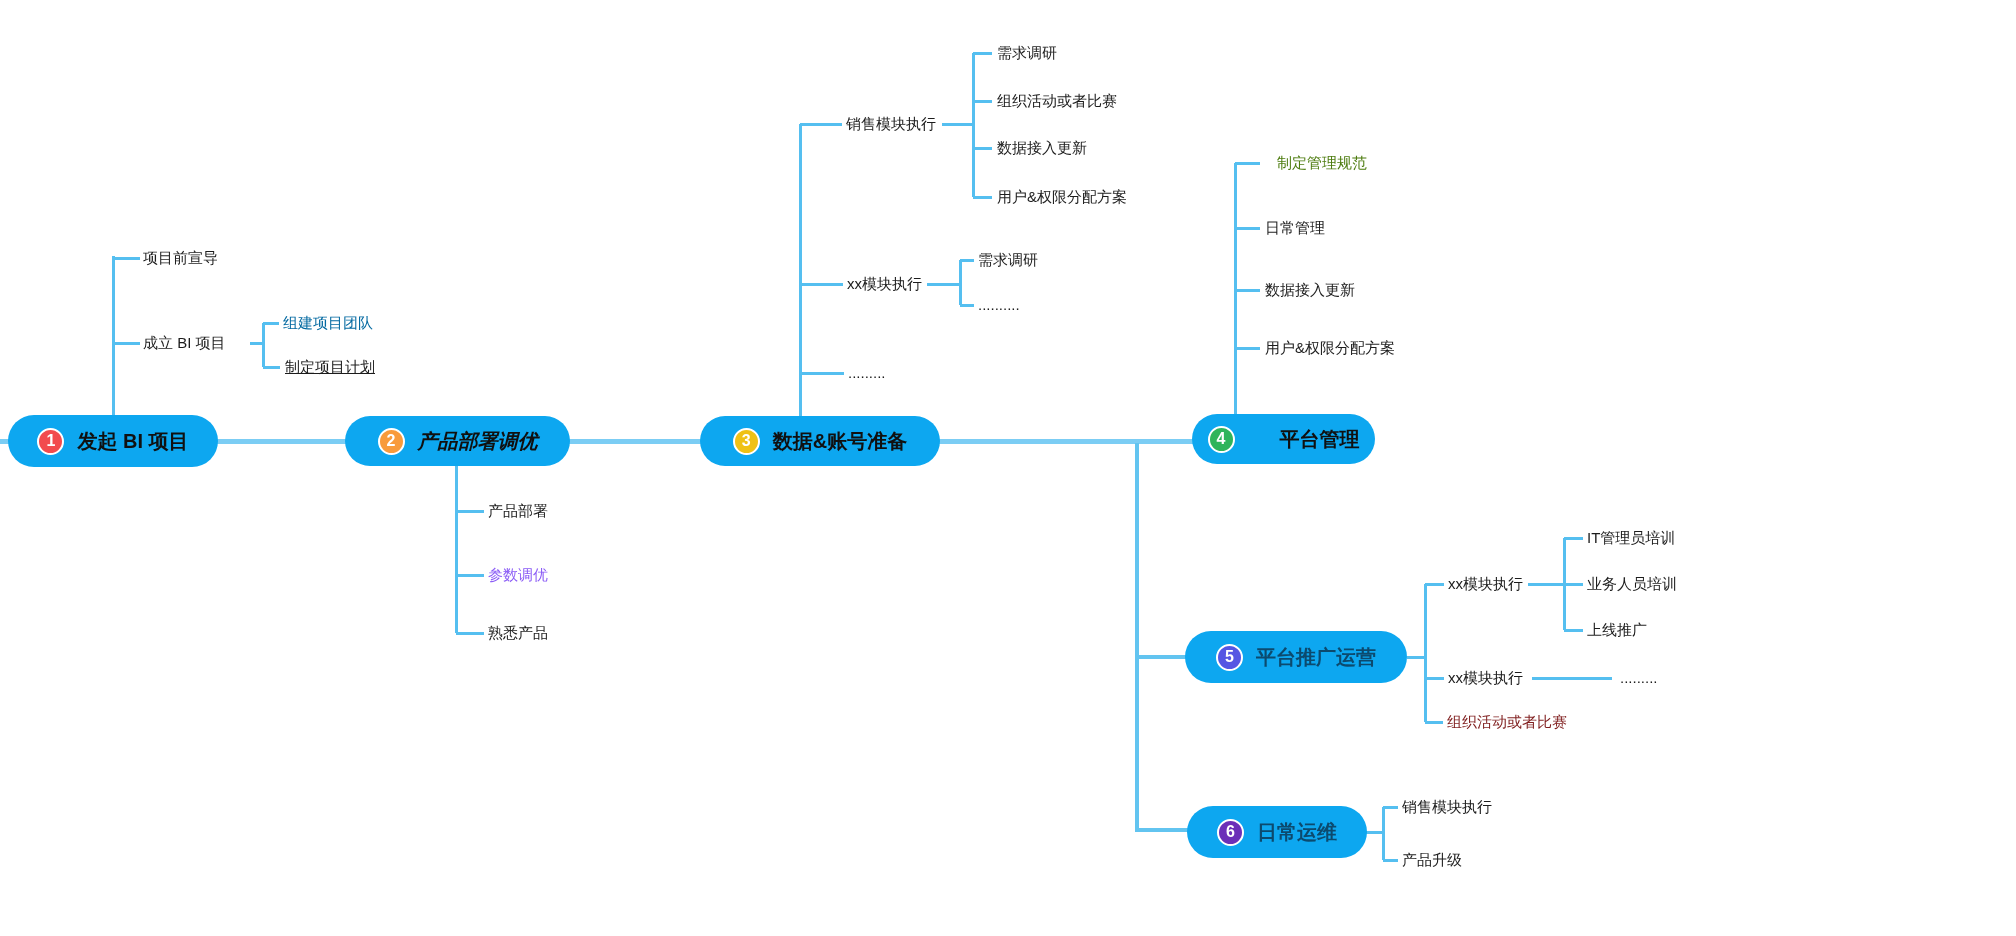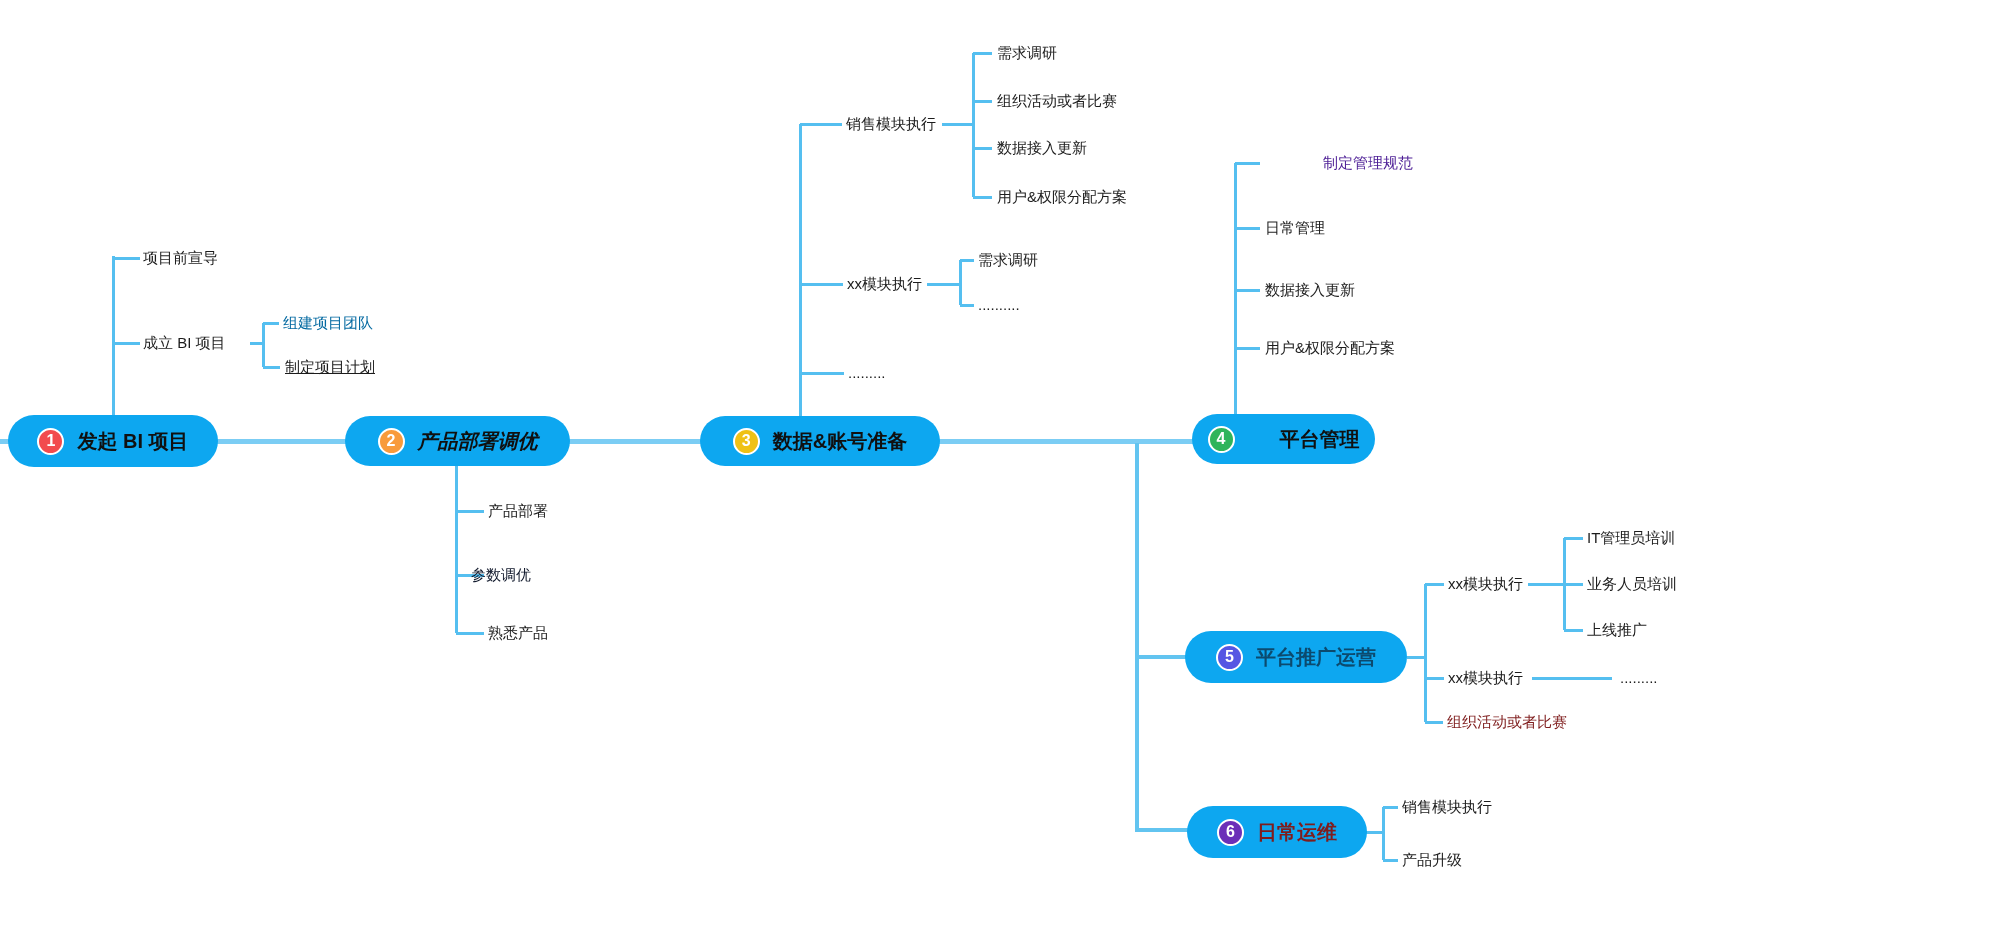--- a/index.html
+++ b/index.html
@@ -105,32 +105,32 @@
     <div class="line" style="background: rgb(85, 191, 240); left: 1532px; top: 676.5px; width: 80px; height: 3px;"></div>
     <div class="line" style="background: rgb(85, 191, 240); left: 1365px; top: 830.5px; width: 18px; height: 3px;"></div>
     <div class="line" style="background: rgb(85, 191, 240); left: 1381.5px; top: 807px; width: 3px; height: 53px;"></div>
     <div class="line" style="background: rgb(85, 191, 240); left: 1383px; top: 805.5px; width: 15px; height: 3px;"></div>
     <div class="line" style="background: rgb(85, 191, 240); left: 1383px; top: 858.5px; width: 15px; height: 3px;"></div>
     <div class="leaf" style="left: 143px; top: 258px; color: rgb(28, 28, 28);">项目前宣导</div>
     <div class="leaf" style="left: 143px; top: 343px; color: rgb(28, 28, 28);">成立 BI 项目</div>
     <div class="leaf" style="left: 283px; top: 323px; color: #0369a1;">组建项目团队</div>
     <div class="leaf" style="left: 285px; top: 367px; color: rgb(28, 28, 28); text-decoration: underline;">制定项目计划</div>
     <div class="leaf" style="left: 488px; top: 511px; color: rgb(28, 28, 28);">产品部署</div>
-    <div class="leaf" style="left: 471px; top: 575px; color: #0f172a;">参数调优</div>
+    <div class="leaf" style="left: 488px; top: 575px; color: #8b5cf6;">参数调优</div>
     <div class="leaf" style="left: 488px; top: 633px; color: rgb(28, 28, 28);">熟悉产品</div>
     <div class="leaf" style="left: 846px; top: 124px; color: rgb(28, 28, 28);">销售模块执行</div>
     <div class="leaf" style="left: 997px; top: 53px; color: rgb(28, 28, 28);">需求调研</div>
     <div class="leaf" style="left: 997px; top: 101px; color: rgb(28, 28, 28);">组织活动或者比赛</div>
     <div class="leaf" style="left: 997px; top: 148px; color: rgb(28, 28, 28);">数据接入更新</div>
     <div class="leaf" style="left: 997px; top: 197px; color: rgb(28, 28, 28);">用户&amp;权限分配方案</div>
     <div class="leaf" style="left: 847px; top: 284px; color: rgb(28, 28, 28);">xx模块执行</div>
     <div class="leaf" style="left: 978px; top: 260px; color: rgb(28, 28, 28);">需求调研</div>
     <div class="leaf" style="left: 978px; top: 305px; color: rgb(28, 28, 28);">..........</div>
     <div class="leaf" style="left: 848px; top: 373px; color: rgb(28, 28, 28);">.........</div>
-    <div class="leaf" style="left: 1323px; top: 163px; color: #4c1d95;">制定管理规范</div>
+    <div class="leaf" style="left: 1277px; top: 163px; color: #4d7c0f;">制定管理规范</div>
     <div class="leaf" style="left: 1265px; top: 228px; color: rgb(28, 28, 28);">日常管理</div>
     <div class="leaf" style="left: 1265px; top: 290px; color: rgb(28, 28, 28);">数据接入更新</div>
     <div class="leaf" style="left: 1265px; top: 348px; color: rgb(28, 28, 28);">用户&amp;权限分配方案</div>
     <div class="leaf" style="left: 1448px; top: 584px; color: rgb(28, 28, 28);">xx模块执行</div>
     <div class="leaf" style="left: 1587px; top: 538px; color: rgb(28, 28, 28);">IT管理员培训</div>
     <div class="leaf" style="left: 1587px; top: 584px; color: rgb(28, 28, 28);">业务人员培训</div>
     <div class="leaf" style="left: 1587px; top: 630px; color: rgb(28, 28, 28);">上线推广</div>
     <div class="leaf" style="left: 1448px; top: 678px; color: rgb(28, 28, 28);">xx模块执行</div>
     <div class="leaf" style="left: 1620px; top: 678px; color: rgb(28, 28, 28);">.........</div>
     <div class="leaf" style="left: 1447px; top: 722px; color: #7f1d1d;">组织活动或者比赛</div>
@@ -151,15 +151,15 @@
     <div class="topic" style="left: 1192px; top: 414px; width: 183px; height: 50px; background: rgb(13, 167, 240);">
       <span class="badge" style="background: rgb(47, 180, 91);">4</span>
       <span class="topic-label" style="color: rgb(16, 16, 16); margin-left: 32px;">平台管理</span>
     </div>
     <div class="topic" style="left: 1185px; top: 631px; width: 222px; height: 52px; background: rgb(13, 167, 240);">
       <span class="badge" style="background: rgb(85, 86, 227);">5</span>
       <span class="topic-label" style="color: #0c4a6e;">平台推广运营</span>
     </div>
     <div class="topic" style="left: 1187px; top: 806px; width: 180px; height: 52px; background: rgb(13, 167, 240);">
       <span class="badge" style="background: rgb(107, 47, 184);">6</span>
-      <span class="topic-label" style="color: #7f1d1d;">日常运维</span>
+      <span class="topic-label" style="color: #0c4a6e;">日常运维</span>
     </div>
   </div>
 
 </body></html>

